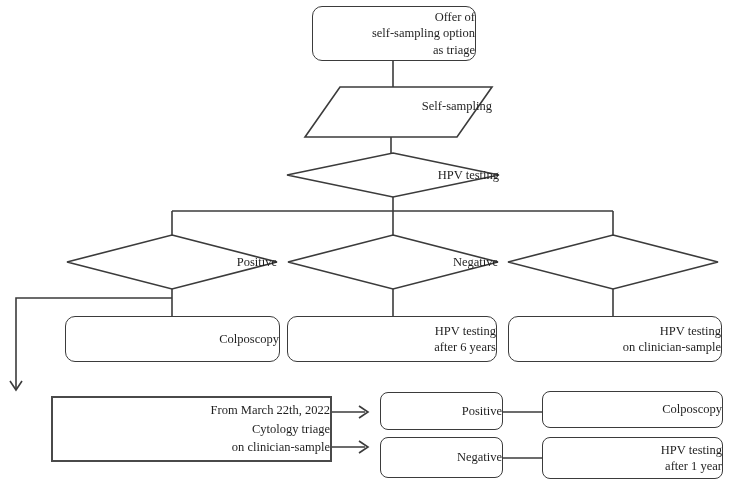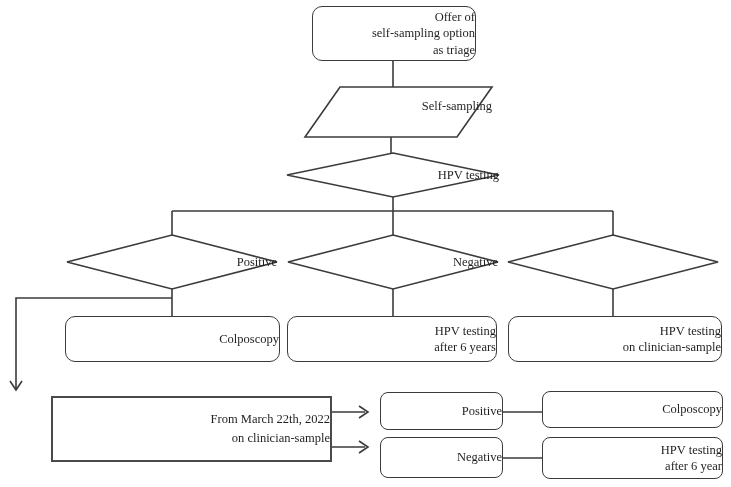--- a/index.html
+++ b/index.html
@@ -117,30 +117,31 @@
     <span>HPV testing</span>
     <span>after 6 years</span>
   </div>
   <div class="node box" style="left:508px; top:316px; width:214px; height:46px;">
     <span>HPV testing</span>
     <span>on clinician-sample</span>
   </div>
 
   <div class="node rect" style="left:7px; top:396px; width:281px; height:66px;margin-left:44px;">
     <span>From March 22th, 2022</span>
+    <span>Cytology triage</span>
     <span>on clinician-sample</span>
   </div>
 
   <div class="node box box-sm" style="left:380px; top:392px; width:123px; height:38px;">
     <span>Positive</span>
   </div>
   <div class="node box box-sm" style="left:542px; top:391px; width:181px; height:37px;">
     <span>Colposcopy</span>
   </div>
   <div class="node box box-sm" style="left:380px; top:437px; width:123px; height:41px;">
     <span>Negative</span>
   </div>
   <div class="node box box-sm" style="left:542px; top:437px; width:181px; height:42px;">
     <span>HPV testing</span>
-    <span>after 6 year</span>
+    <span>after 1 year</span>
   </div>
 
 </div>
 
 </body></html>

